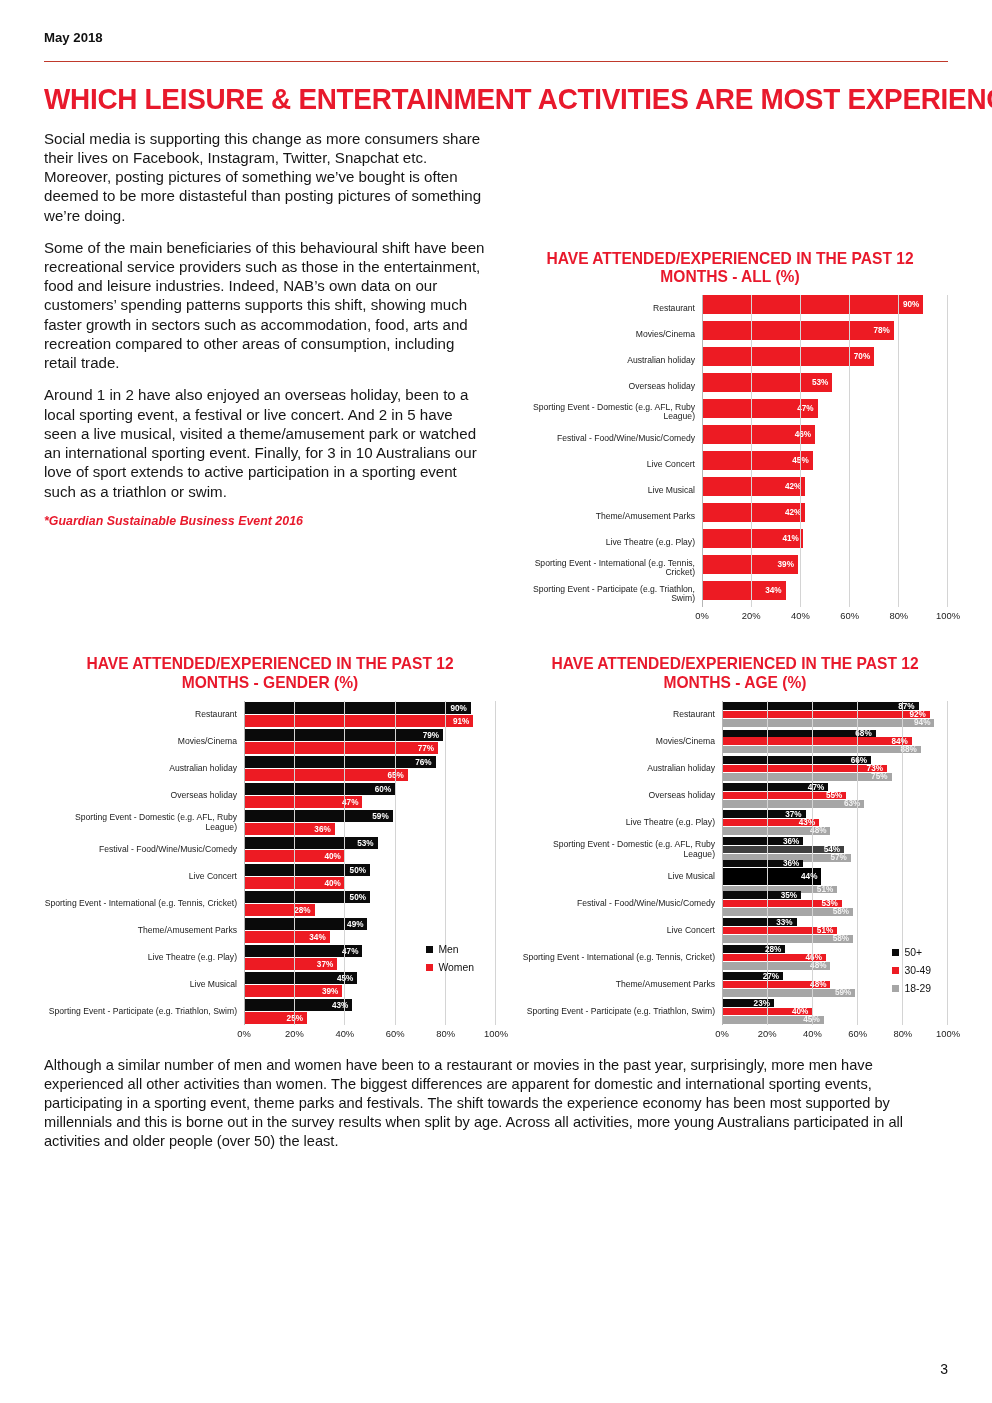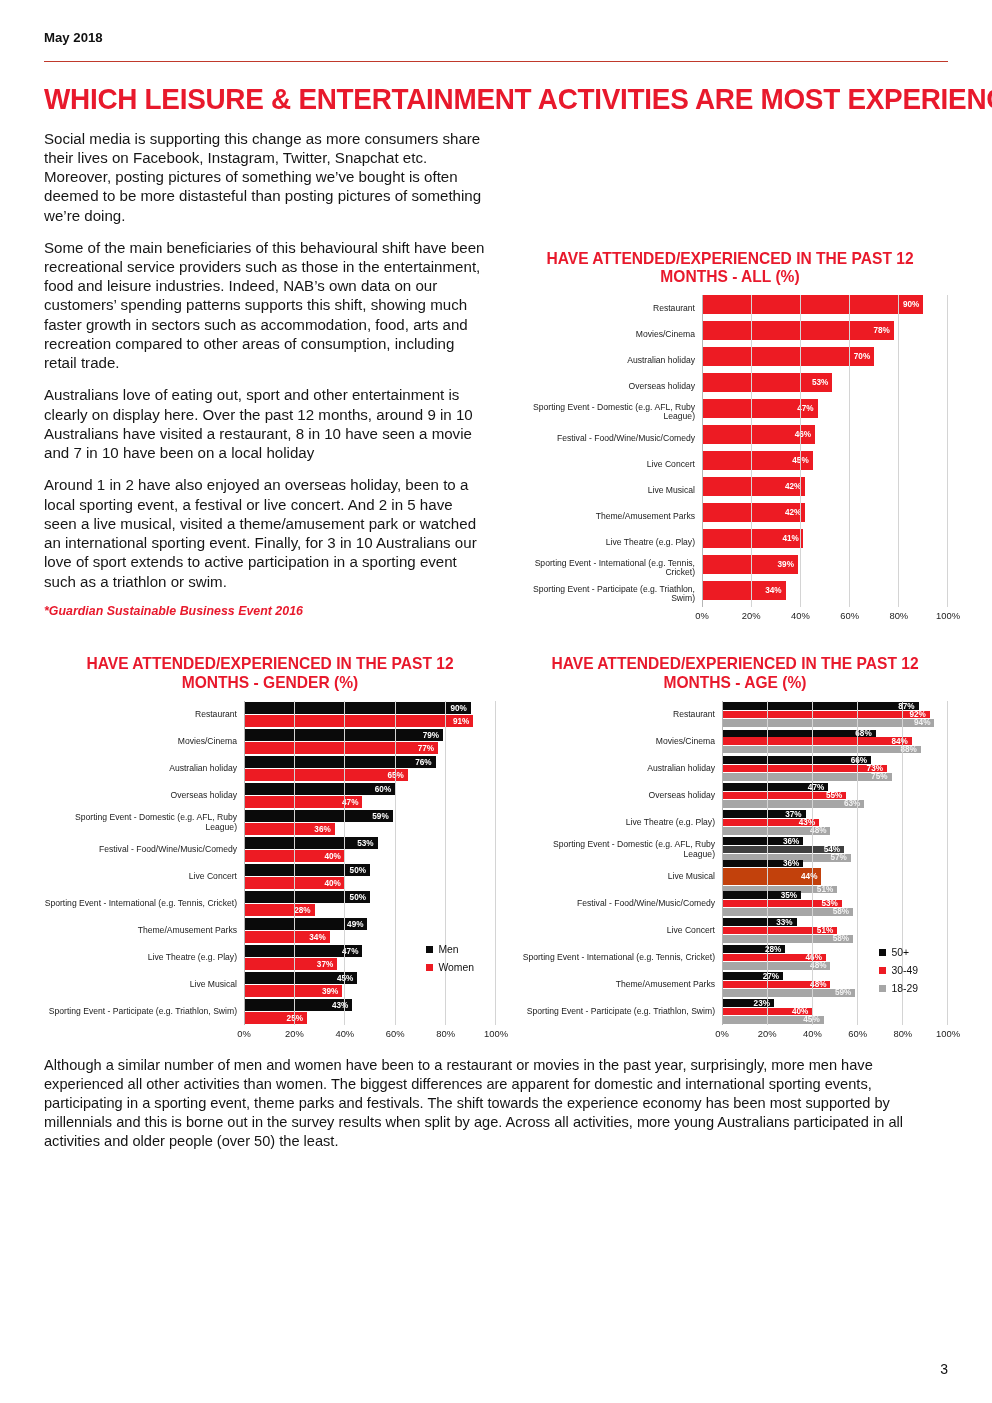--- a/index.html
+++ b/index.html
@@ -95,21 +95,20 @@
     <div class="header-date">May 2018</div>
   </div>
   <div class="header-rule"></div>
 
   <div class="main-title">WHICH LEISURE &amp; ENTERTAINMENT ACTIVITIES ARE MOST EXPERIENCED?</div>
 
   <div class="cols">
     <div class="col-left">
       <p class="body">Social media is supporting this change as more consumers share their lives on Facebook, Instagram, Twitter, Snapchat etc. Moreover, posting pictures of something we’ve bought is often deemed to be more distasteful than posting pictures of something we’re doing.</p>
       <p class="body">Some of the main beneficiaries of this behavioural shift have been recreational service providers such as those in the entertainment, food and leisure industries. Indeed, NAB’s own data on our customers’ spending patterns supports this shift, showing much faster growth in sectors such as accommodation, food, arts and recreation compared to other areas of consumption, including retail trade.</p>
-      <p class="body">Australians love of eating out, sport and other entertainment is clearly on display here. Over the past 12 months, around 9 in 10 Australians have visited a restaurant, 8 in 10 have seen a movie and 7 in 10 have been on a local holiday</p>
       <p class="body">Around 1 in 2 have also enjoyed an overseas holiday, been to a local sporting event, a festival or live concert. And 2 in 5 have seen a live musical, visited a theme/amusement park or watched an international sporting event. Finally, for 3 in 10 Australians our love of sport extends to active participation in a sporting event such as a triathlon or swim.</p>
       <div class="footnote">*Guardian Sustainable Business Event 2016</div>
     </div>
 
     <div class="col-right">
       <div class="chart-title">
         <div>HAVE ATTENDED/EXPERIENCED IN THE PAST 12</div>
         <div>MONTHS - ALL (%)</div>
       </div>
       <div class="chart" id="chart-all">
@@ -496,21 +495,21 @@
                   <span style="color: rgb(242, 242, 242);">57%</span>
                 </div>
               </div>
             </div>
             <div class="row" style="height: 27px;">
               <div class="cat" style="width: 200px;">Live Musical</div>
               <div class="bars">
                 <div class="bar" style="background: rgb(10, 10, 10); height: 7.6px; width: 36%;">
                   <span>36%</span>
                 </div>
-                <div class="bar" style="background: #c2410c; height: 17px; width: 44%; margin-top: 0.8px;">
+                <div class="bar" style="background: #000000; height: 17px; width: 44%; margin-top: 0.8px;">
                   <span>44%</span>
                 </div>
                 <div class="bar" style="background: rgb(166, 166, 166); height: 7.6px; width: 51%; margin-top: 0.8px;">
                   <span style="color: rgb(242, 242, 242);">51%</span>
                 </div>
               </div>
             </div>
             <div class="row" style="height: 27px;">
               <div class="cat" style="width: 200px;">Festival - Food/Wine/Music/Comedy</div>
               <div class="bars">
@@ -594,21 +593,21 @@
             <div class="axis-spacer" style="width: 200px;"></div>
             <div class="axis-ticks">
               <div class="tick" style="left: 0%;">0%</div>
               <div class="tick" style="left: 20%;">20%</div>
               <div class="tick" style="left: 40%;">40%</div>
               <div class="tick" style="left: 60%;">60%</div>
               <div class="tick" style="left: 80%;">80%</div>
               <div class="tick" style="left: 100%;">100%</div>
             </div>
           </div>
-          <div class="legend" style="right: 30px; top: 246px;">
+          <div class="legend" style="right: 17px; top: 246px;">
             <div class="lg">
               <span class="sw" style="background: rgb(10, 10, 10);"></span>
               <span>50+</span>
             </div>
             <div class="lg">
               <span class="sw" style="background: rgb(237, 27, 35);"></span>
               <span>30-49</span>
             </div>
             <div class="lg">
               <span class="sw" style="background: rgb(166, 166, 166);"></span>

